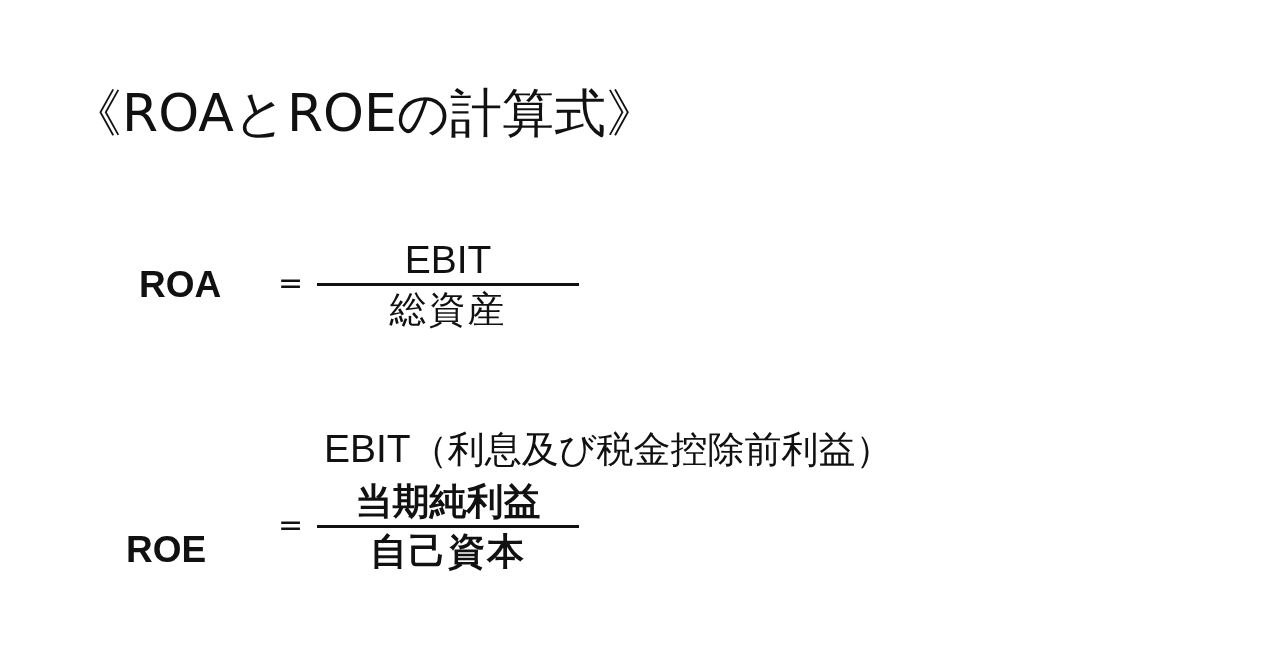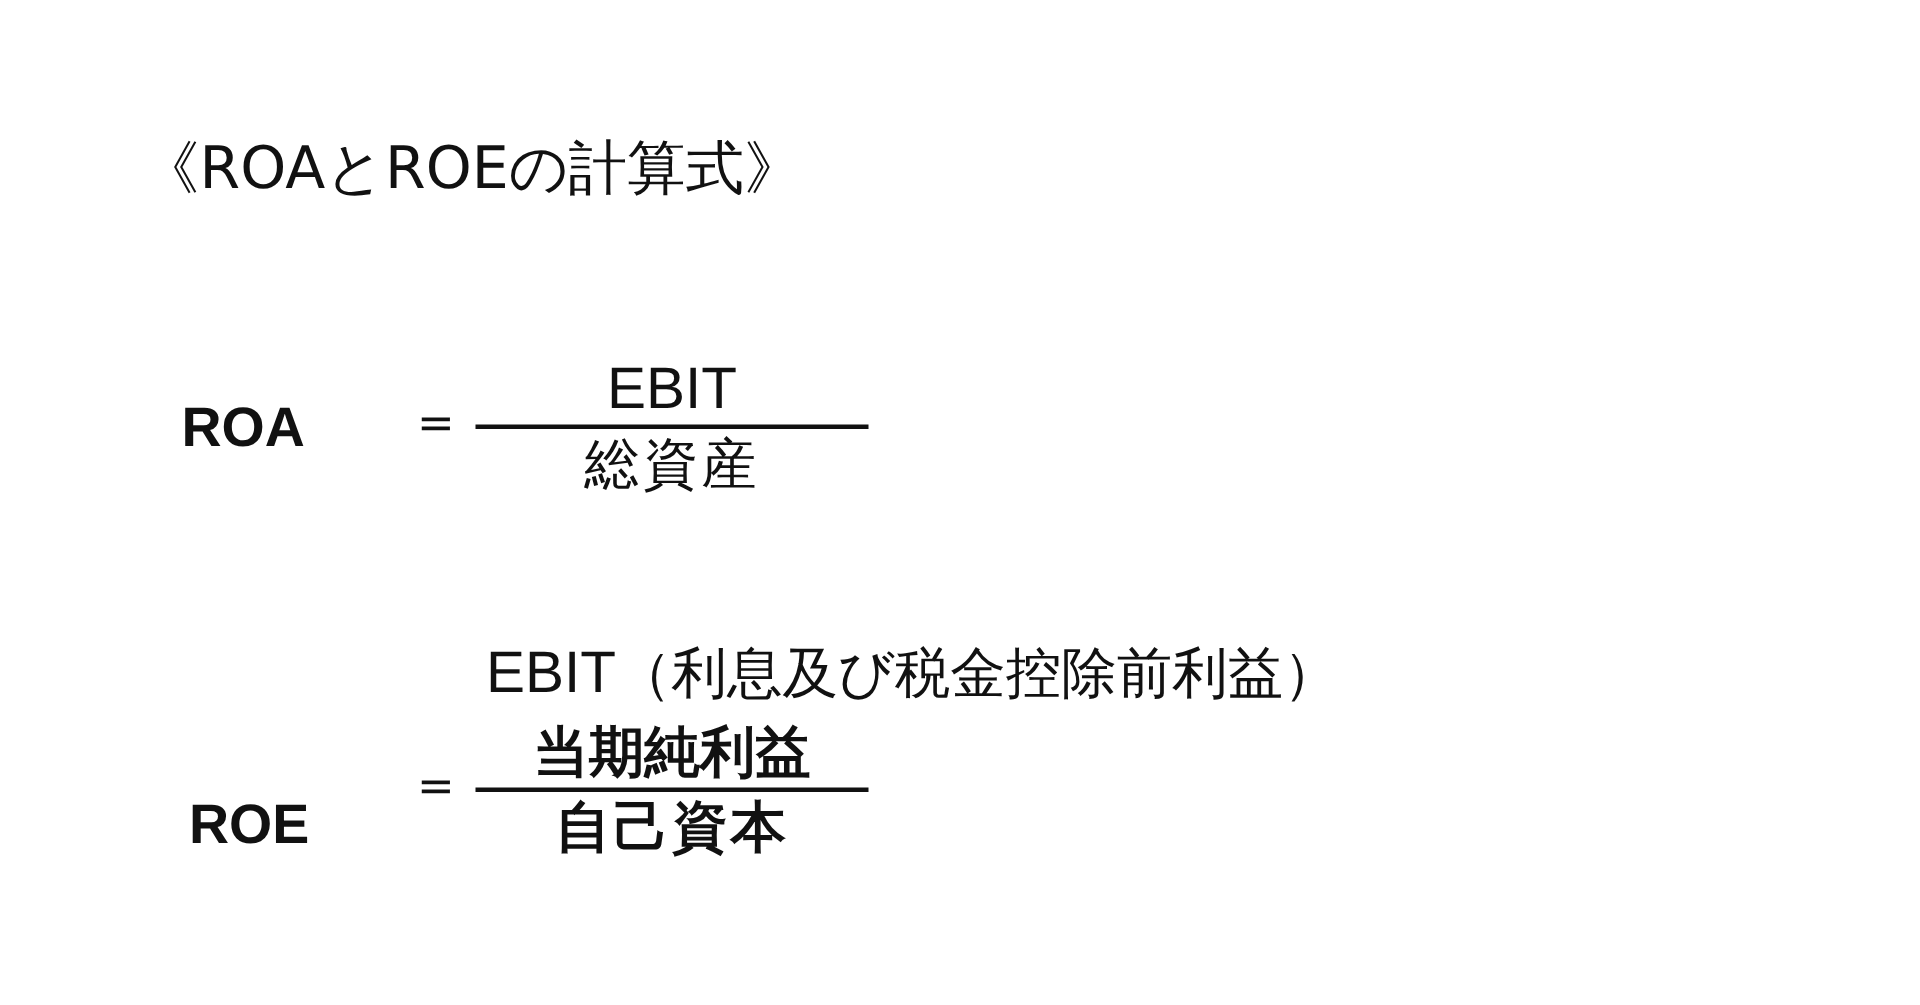--- a/index.html
+++ b/index.html
@@ -13,33 +13,32 @@
       position: relative;
       overflow: hidden;
       font-family: "DejaVu Sans", "Liberation Sans", sans-serif;
       color: #111111;
     }
     .abs { position: absolute; white-space: nowrap; }
 
     .title {
       left: 70px;
       top: 88px;
-      font-size: 39px;
+      font-size: 52px;
       line-height: 50px;
       letter-spacing: 0px;
-      margin-left: 24px;
     }
 
     .label {
       font-family: "Liberation Sans", "DejaVu Sans", sans-serif;
       font-weight: bold;
       font-size: 37px;
       line-height: 40px;
     }
-    .roa-label { left: 121px; top: 265px; }
+    .roa-label { left: 139px; top: 265px; }
     .roe-label { left: 126px; top: 530px; }
 
     .equals {
       font-size: 30px;
       line-height: 30px;
       left: 278px;
     }
     .roa-eq { top: 268px; }
     .roe-eq { top: 510px; }
 

